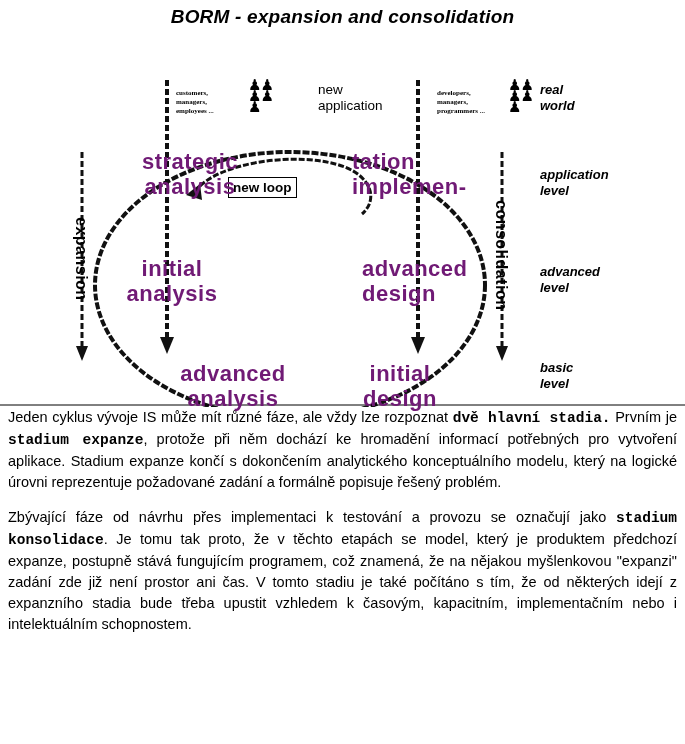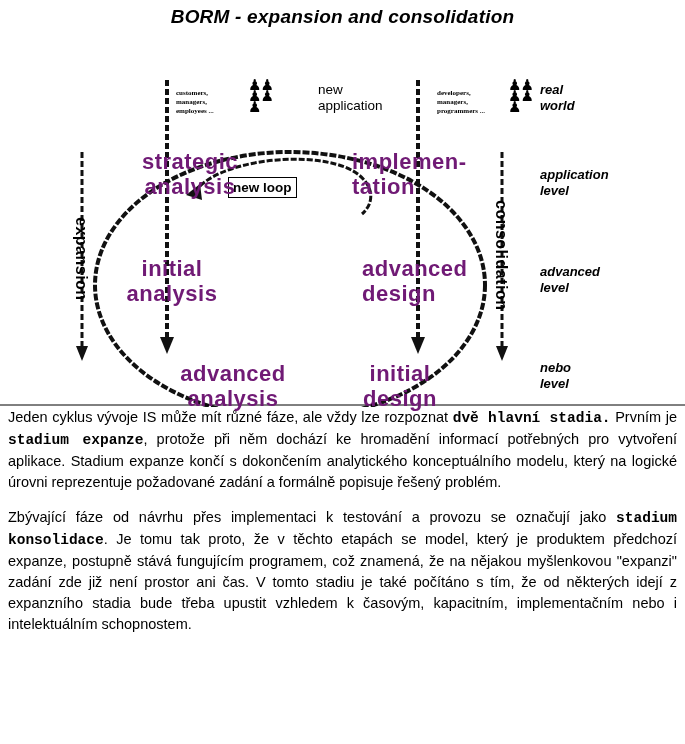--- a/index.html
+++ b/index.html
@@ -178,22 +178,22 @@
   <div class="vert" style="left:492px; top:168px;">consolidation</div>
 
   <div class="newloop" style="left:228px; top:145px;">new loop</div>
 
   <div class="lbl phase" style="left:110px; top:118px; width:160px;">
     <div>strategic</div>
     <div>analysis</div>
   </div>
 
   <div class="lbl phase" style="left:352px; top:118px; width:160px; text-align:left;">
+    <div>tation</div>
     <div>implemen-</div>
-    <div>tation</div>
   </div>
 
   <div class="lbl phase" style="left:92px; top:225px; width:160px;">
     <div>initial</div>
     <div>analysis</div>
   </div>
 
   <div class="lbl phase" style="left:362px; top:225px; width:160px; text-align:left;">
     <div>advanced</div>
     <div>design</div>
@@ -211,21 +211,21 @@
 
   <div class="lbl ital" style="left:540px; top:135px; width:110px;">
     <div>application</div>
     <div>level</div>
   </div>
   <div class="lbl ital" style="left:540px; top:232px; width:110px;">
     <div>advanced</div>
     <div>level</div>
   </div>
   <div class="lbl ital" style="left:540px; top:328px; width:110px;">
-    <div>nebo</div>
+    <div>basic</div>
     <div>level</div>
   </div>
 
 </div>
 
 <div class="body-text">
   <p><span>Jeden cyklus vývoje IS může mít různé fáze, ale vždy lze rozpoznat </span><b>dvě hlavní stadia.</b><span>   Prvním je </span><b>stadium expanze</b><span>, protože při něm dochází ke hromadění informací potřebných pro vytvoření aplikace. Stadium expanze končí s dokončením analytického konceptuálního modelu, který na logické úrovni reprezentuje požadované zadání a formálně popisuje řešený problém.</span></p>
 
   <p><span>Zbývající fáze od návrhu přes implementaci k testování a provozu se označují jako </span><b>stadium konsolidace</b><span>. Je tomu tak proto, že v těchto etapách se model, který je produktem předchozí expanze, postupně stává fungujícím programem, což znamená, že na nějakou myšlenkovou "expanzi" zadání zde již není prostor ani čas. V tomto stadiu je také počítáno s tím, že od některých idejí z expanzního stadia bude třeba upustit vzhledem k časovým, kapacitním, implementačním nebo i intelektuálním schopnostem.</span></p>
 

